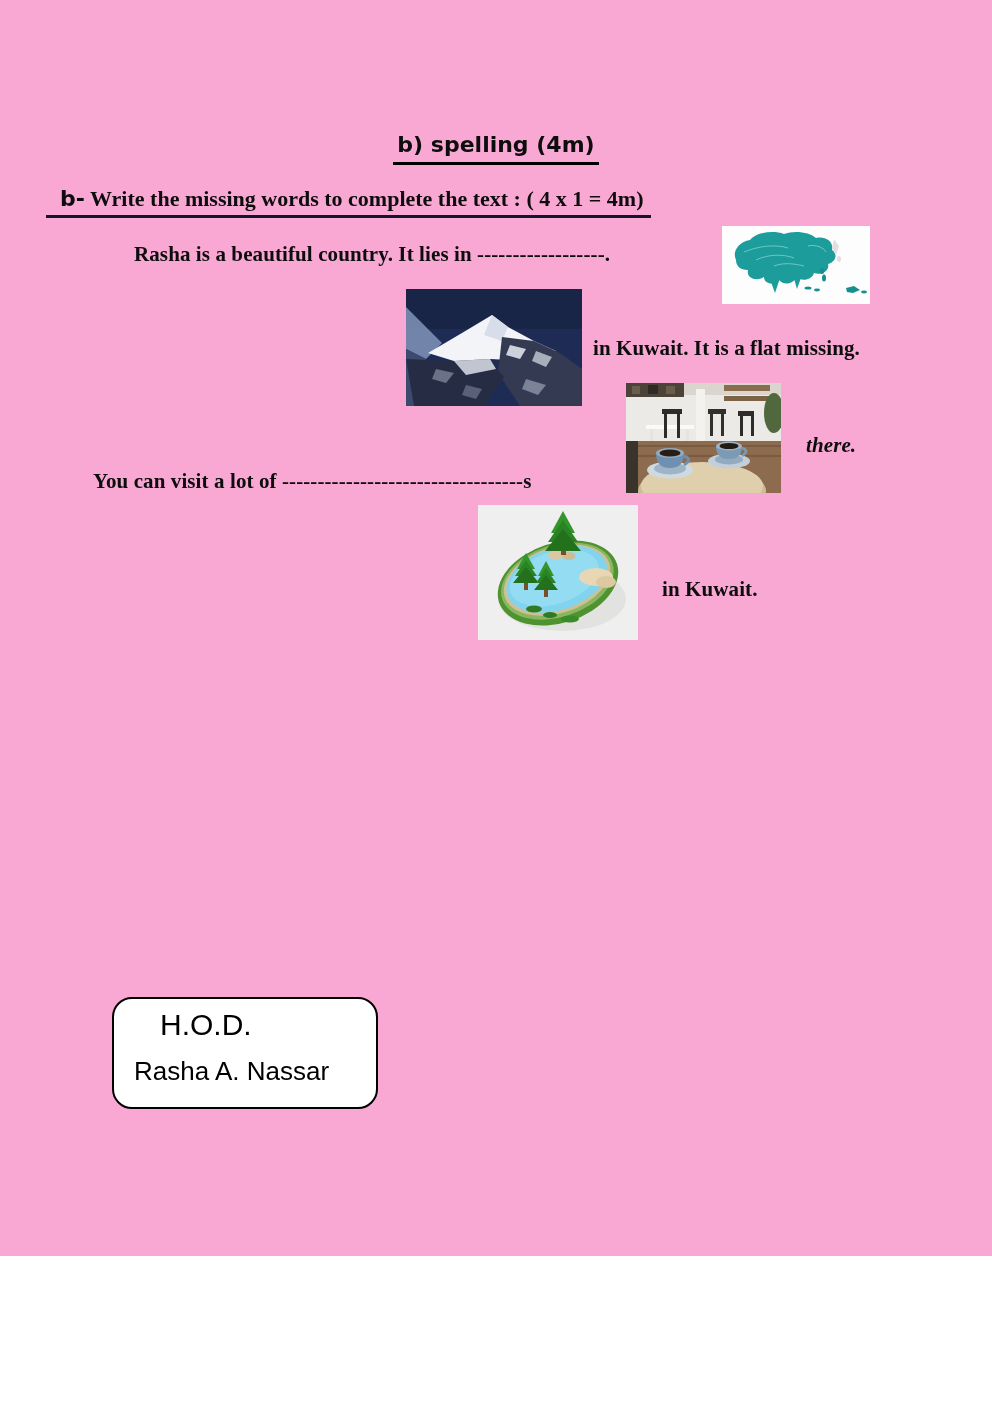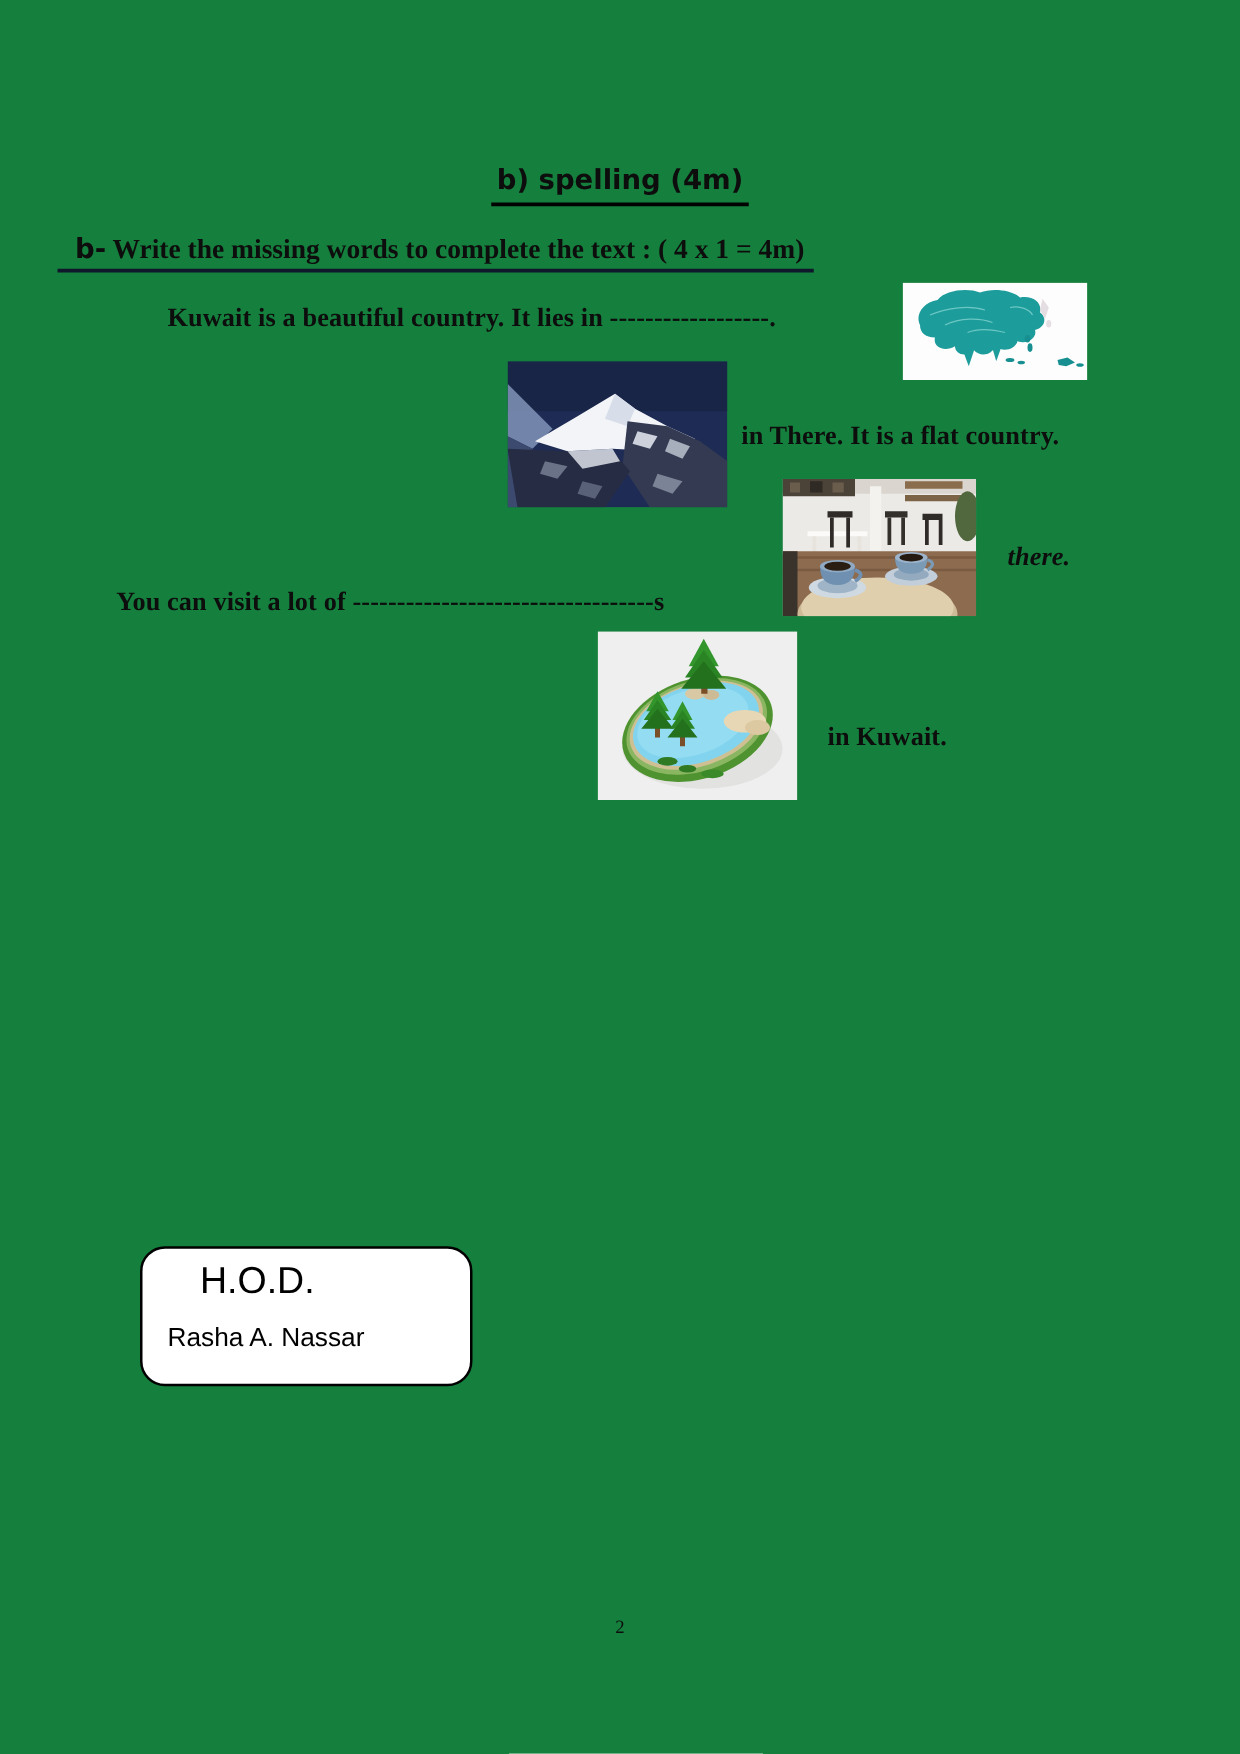--- a/index.html
+++ b/index.html
@@ -1,19 +1,19 @@
 <!DOCTYPE html>
 <html><head>
 <meta charset="utf-8">
 <style>
   * { margin:0; padding:0; box-sizing:border-box; }
   html, body { background:#ffffff; }
   .page {
-    position:relative; width:992px; height:1403px; margin:0 auto;
-    background:#15803d; overflow:hidden;
+    position:relative; width:992px; height:1256px; margin:0 auto;
+    background:#f9a8d4; overflow:hidden;
     font-family:"Liberation Serif", serif; color:#0d0d0d;
   }
   .abs { position:absolute; }
   .bodyline { font-weight:700; font-size:21px; line-height:28px; white-space:nowrap; letter-spacing:.1px; }
 
   .title-wrap { top:130px; left:0; width:100%; text-align:center; }
   .title-text {
     display:inline-block; font-family:"DejaVu Sans", sans-serif; font-weight:700;
     font-size:22px; line-height:30px; border-bottom:3px solid #000; padding:0 4px 2px;
   }
@@ -38,38 +38,38 @@
   .mountain-img { top:289px; left:406px; width:176px; height:117px; }
   .cafe-img     { top:383px; left:626px; width:155px; height:110px; }
   .lake-img     { top:505px; left:478px; width:160px; height:135px; }
 
   .hod-box {
     top:997px; left:112px; width:266px; height:112px;
     border:2px solid #000; border-radius:20px;
     font-family:"Liberation Sans", sans-serif; color:#000; background:#fff;
   }
   .hod-line1 { margin:9px 0 0 46px;  font-size:30px; line-height:34px; }
-  .hod-line2 { margin:13px 0 18px 20px; font-size:21px; line-height:32px; }
+  .hod-line2 { margin:13px 0 18px 20px; font-size:26px; line-height:32px; }
 
   .page-number { top:1294px; left:0; width:100%; text-align:center; font-size:15px; }
 </style>
 </head>
 <body>
 
 <div class="page">
 
   <div class="abs title-wrap">
     <span class="title-text">b) spelling (4m)</span>
   </div>
 
   <div class="abs heading">
     <span class="prefix">b-</span><span class="htext"> Write the missing words to complete the text : ( 4 x 1 = 4m)</span>
   </div>
 
-  <p class="abs bodyline line1">Kuwait is a beautiful country. It lies in ------------------.</p>
+  <p class="abs bodyline line1">Rasha is a beautiful country. It lies in ------------------.</p>
 
   <div class="abs imgbox map-img">
     <svg viewBox="0 0 148 78" preserveAspectRatio="none">
       <rect width="148" height="78" fill="#fdfdfd"></rect>
       <path d="M14,34 C10,26 16,16 28,14 C34,6 52,4 62,8 C72,4 88,6 94,12 C104,10 112,16 110,24 C116,28 114,36 106,38 C108,44 100,50 92,47 C90,54 80,56 74,51 C72,58 62,60 57,54 C52,60 42,58 42,51 C34,56 24,52 26,44 C18,44 14,40 14,34 Z" fill="#1d9c9c"></path>
       <path d="M46,48 L53,67 L59,49 Z" fill="#1d9c9c"></path>
       <path d="M70,46 L75,63 L80,49 Z" fill="#1d9c9c"></path>
       <path d="M22,26 C36,20 54,18 66,22 M34,34 C46,28 62,28 72,32 M52,40 C62,36 74,38 82,40 M86,20 C94,18 102,22 104,26" stroke="#7fd2cd" stroke-width="1" fill="none" opacity="0.8"></path>
       <path d="M112,13 L117,20 L114,29 L110,22 Z" fill="#e4dde1"></path>
       <ellipse cx="117" cy="33" rx="2" ry="3" fill="#e4dde1"></ellipse>
@@ -94,21 +94,21 @@
       <path d="M104,56 L120,60 L114,70 L100,66 Z" fill="#e8ecf4" opacity="0.85"></path>
       <path d="M130,62 L146,68 L140,78 L126,72 Z" fill="#d9dfe9" opacity="0.7"></path>
       <path d="M0,70 L46,72 L84,72 L98,88 L78,117 L8,117 Z" fill="#262c44"></path>
       <path d="M48,72 L84,70 L90,80 L60,86 Z" fill="#e8ecf4" opacity="0.8"></path>
       <path d="M30,80 L48,84 L40,94 L26,90 Z" fill="#aeb8cc" opacity="0.5"></path>
       <path d="M120,90 L140,96 L132,106 L116,100 Z" fill="#c4ccdc" opacity="0.5"></path>
       <path d="M60,96 L76,100 L70,110 L56,106 Z" fill="#98a2ba" opacity="0.45"></path>
     </svg>
   </div>
 
-  <p class="abs bodyline line2-right">in There. It is a flat country.</p>
+  <p class="abs bodyline line2-right">in Kuwait. It is a flat missing.</p>
 
   <div class="abs imgbox cafe-img">
     <svg viewBox="0 0 155 110" preserveAspectRatio="none">
       <rect width="155" height="110" fill="#dad6cf"></rect>
       <rect x="0" y="12" width="155" height="48" fill="#eceae6"></rect>
       <rect x="0" y="0" width="58" height="14" fill="#4b4238"></rect>
       <rect x="6" y="3" width="8" height="8" fill="#6b5d4c"></rect>
       <rect x="22" y="2" width="10" height="9" fill="#2f2a24"></rect>
       <rect x="40" y="3" width="9" height="8" fill="#6b5d4c"></rect>
       <rect x="98" y="2" width="46" height="6" fill="#8a6d4c"></rect>

